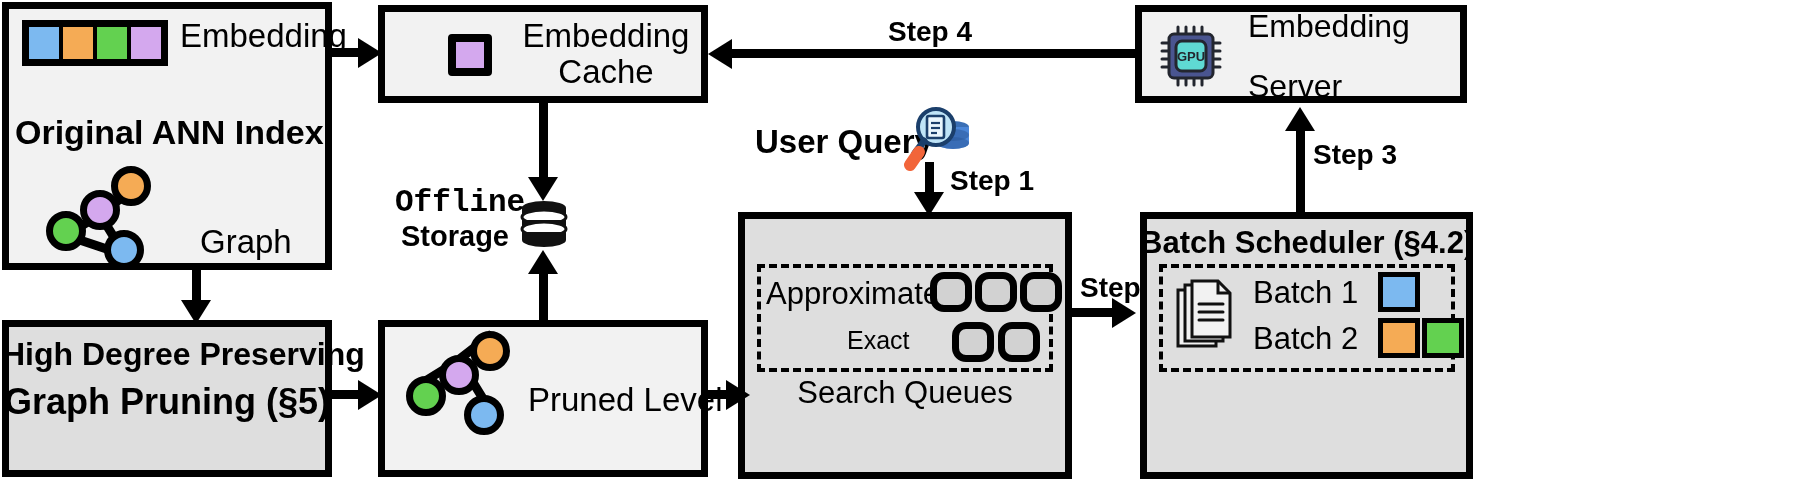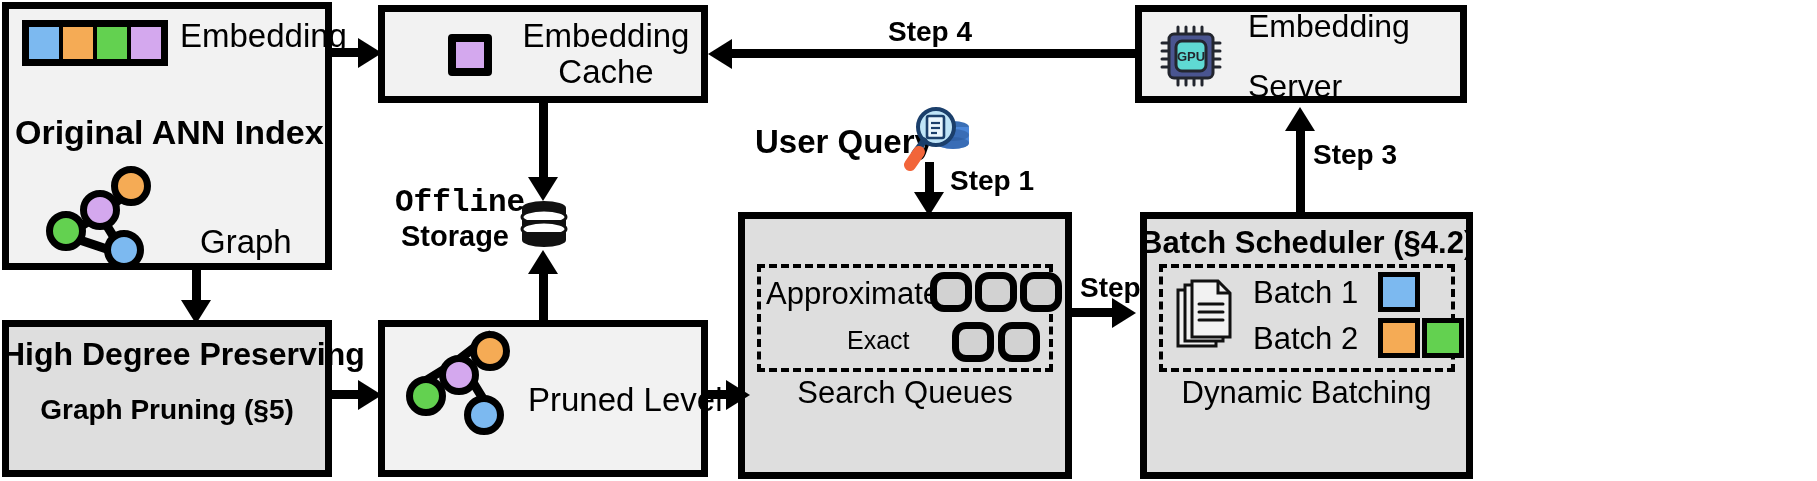--- a/index.html
+++ b/index.html
@@ -195,28 +195,27 @@
     </g>
   </svg>
 
   <div class="txt" style="left:1253px;top:276px;font-size:31px;">Batch 1</div>
   <div class="bchip" style="left:1378px;top:272px;width:42px;height:40px;background:#7cb9f0;"></div>
 
   <div class="txt" style="left:1253px;top:322px;font-size:31px;">Batch 2</div>
   <div class="bchip" style="left:1378px;top:318px;width:42px;height:40px;background:#f5ab55;"></div>
   <div class="bchip" style="left:1422px;top:318px;width:42px;height:40px;background:#63d150;"></div>
 
-  <div class="txt ctr" style="left:1140px;top:376px;width:333px;font-size:31px;">Dynamic Batching</div>
 
   <div class="ln" style="left:192px;top:270px;width:9px;height:38px;"></div>
   <div class="ahead down" style="left:181px;top:300px;"></div>
 
   <div class="box dark" style="left:2px;top:320px;width:330px;height:157px;"></div>
   <div class="txt bold ctr" style="left:2px;top:337px;width:330px;font-size:32px;">High Degree Preserving</div>
-  <div class="txt bold ctr" style="left:2px;top:394px;width:330px;font-size:28px;">Graph Pruning (§5)</div>
+  <div class="txt bold ctr" style="left:2px;top:382px;width:330px;font-size:36px;">Graph Pruning (§5)</div>
 
   <div class="ln" style="left:332px;top:390px;width:34px;height:9px;"></div>
   <div class="ahead right" style="left:358px;top:380px;"></div>
 
   <div class="box" style="left:378px;top:320px;width:330px;height:157px;"></div>
 
   <div class="gedge" style="left:426px;top:376px;width:40px;transform:rotate(-31.7deg);"></div>
   <div class="gedge" style="left:459px;top:355px;width:42px;transform:rotate(-37.7deg);"></div>
   <div class="gedge" style="left:459px;top:355px;width:46px;transform:rotate(58.5deg);"></div>
 

